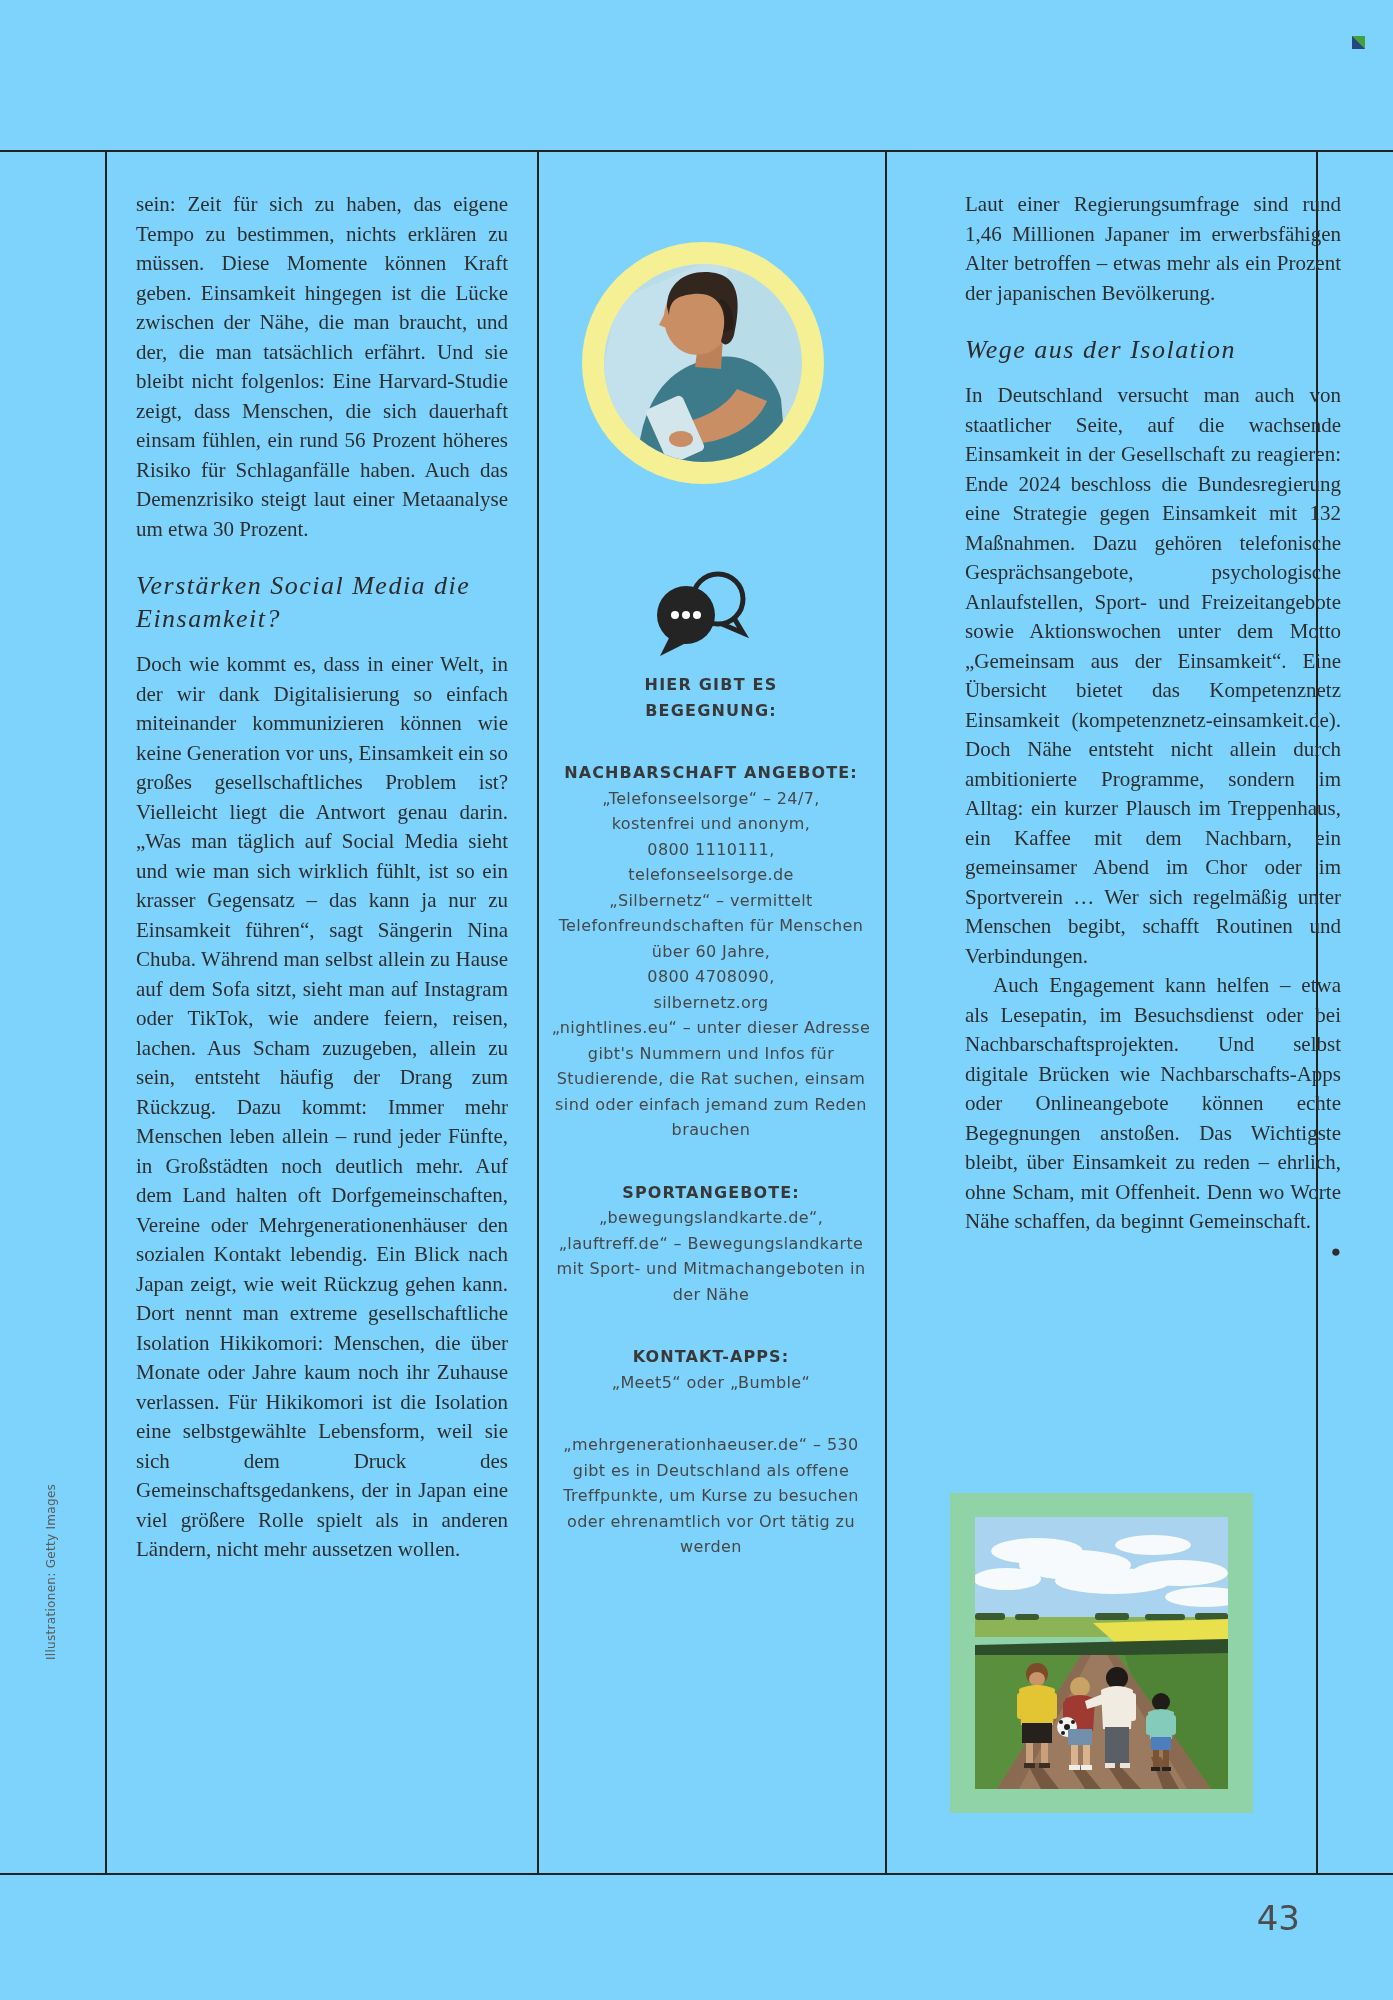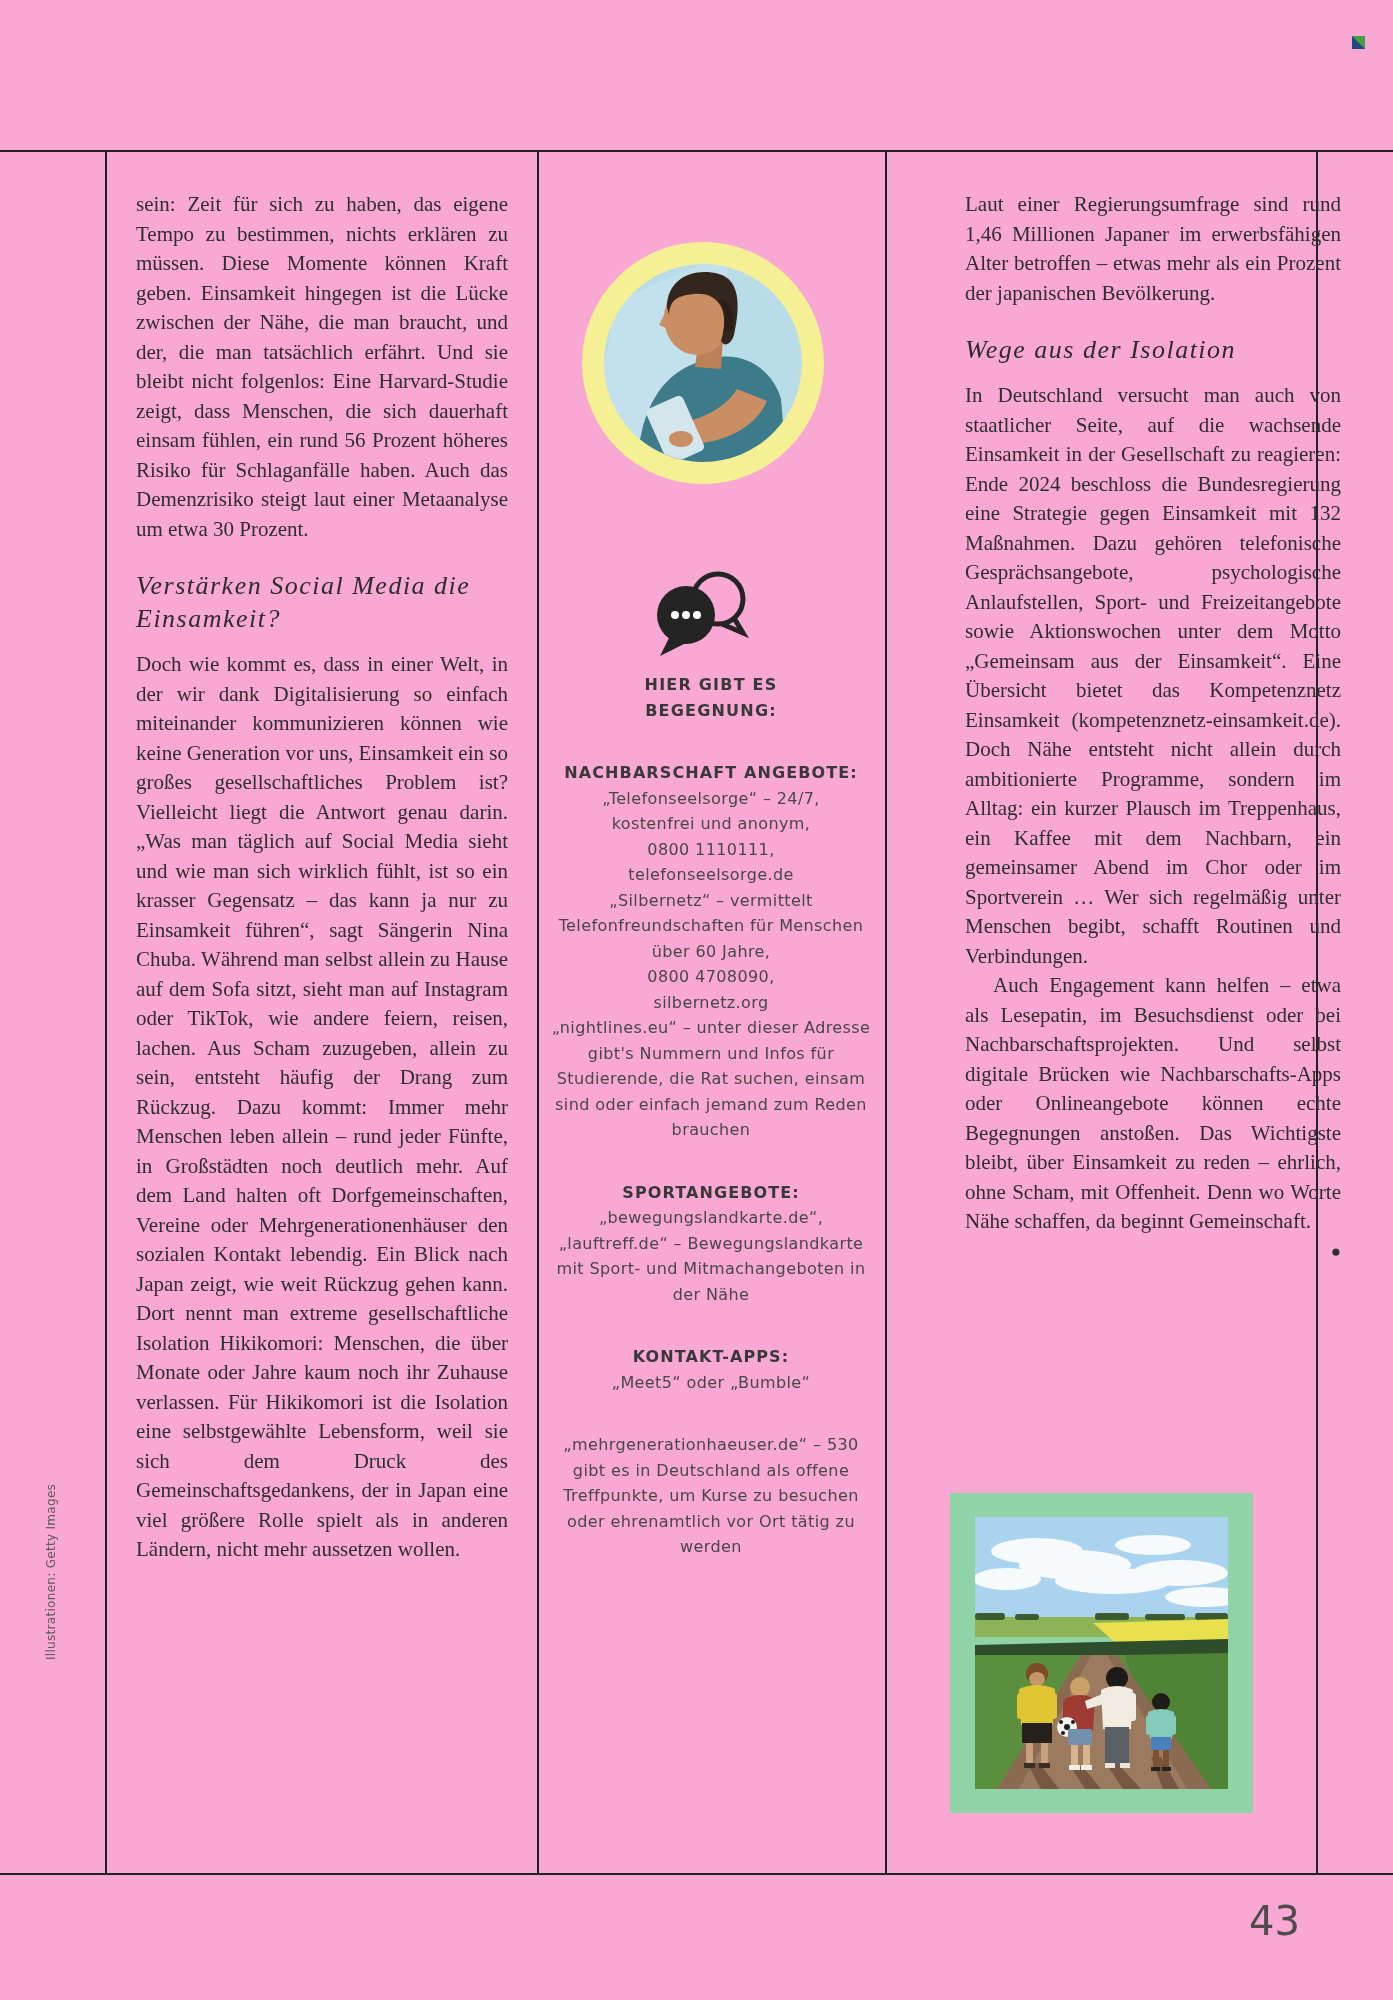--- a/index.html
+++ b/index.html
@@ -1,18 +1,18 @@
 <!DOCTYPE html>
 <html lang="de"><head>
 <meta charset="utf-8">
 <style>
   html,body{margin:0;padding:0;background:#e8e8e8;}
   .page{
     position:relative; width:1393px; height:2000px;
-    background:#f9a8d4; overflow:hidden;
+    background:#7dd3fc; overflow:hidden;
     font-family:"Liberation Serif","DejaVu Serif",serif;
     color:#2e2e2e;
   }
   
   .rule-h{position:absolute;left:0;width:1393px;height:2px;background:#222;}
   .rule-h.top{top:150px;} .rule-h.bottom{top:1873px;}
   .rule-v{position:absolute;top:150px;height:1723px;width:2px;background:#222;}
   .rv1{left:105px;} .rv2{left:537px;} .rv3{left:885px;} .rv4{left:1316px;}
 
   
@@ -40,21 +40,21 @@
 
   
   .circle-illus{position:absolute;left:581px;top:241px;width:244px;height:244px;}
   .chat-icon{position:absolute;left:644px;top:568px;width:112px;height:92px;}
   .walk-illus{position:absolute;left:950px;top:1493px;width:303px;height:320px;
     background:#8fd3a6;}
   .walk-illus svg{position:absolute;left:25px;top:24px;}
 
   
   .page-number{position:absolute;left:1180px;top:1898px;width:120px;text-align:right;
-    font-family:"DejaVu Sans","Liberation Sans",sans-serif;font-size:40px;color:#4c4c4c;}
+    font-family:"DejaVu Sans","Liberation Sans",sans-serif;font-size:34px;color:#4c4c4c;}
   .credit{position:absolute;left:44px;top:1660px;width:200px;
     transform:rotate(-90deg);transform-origin:0 0;
     font-family:"DejaVu Sans","Liberation Sans",sans-serif;
     font-size:12px;color:#5a5a5a;letter-spacing:.3px;white-space:nowrap;}
 </style>
 </head>
 <body>
 
 <div class="page">
 

